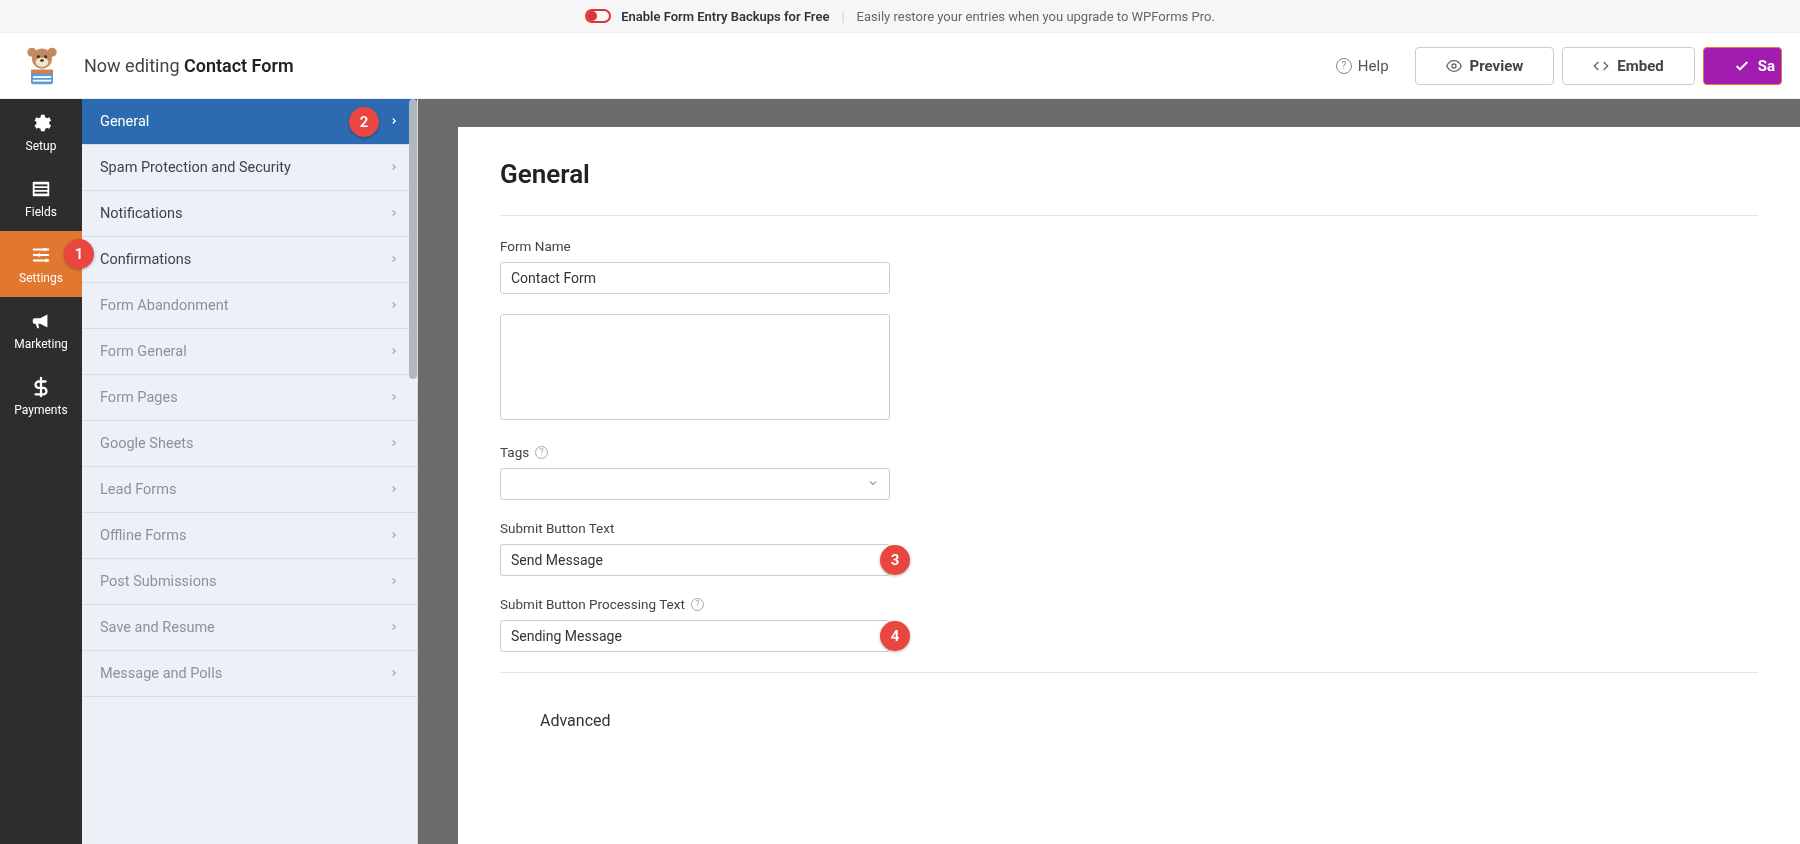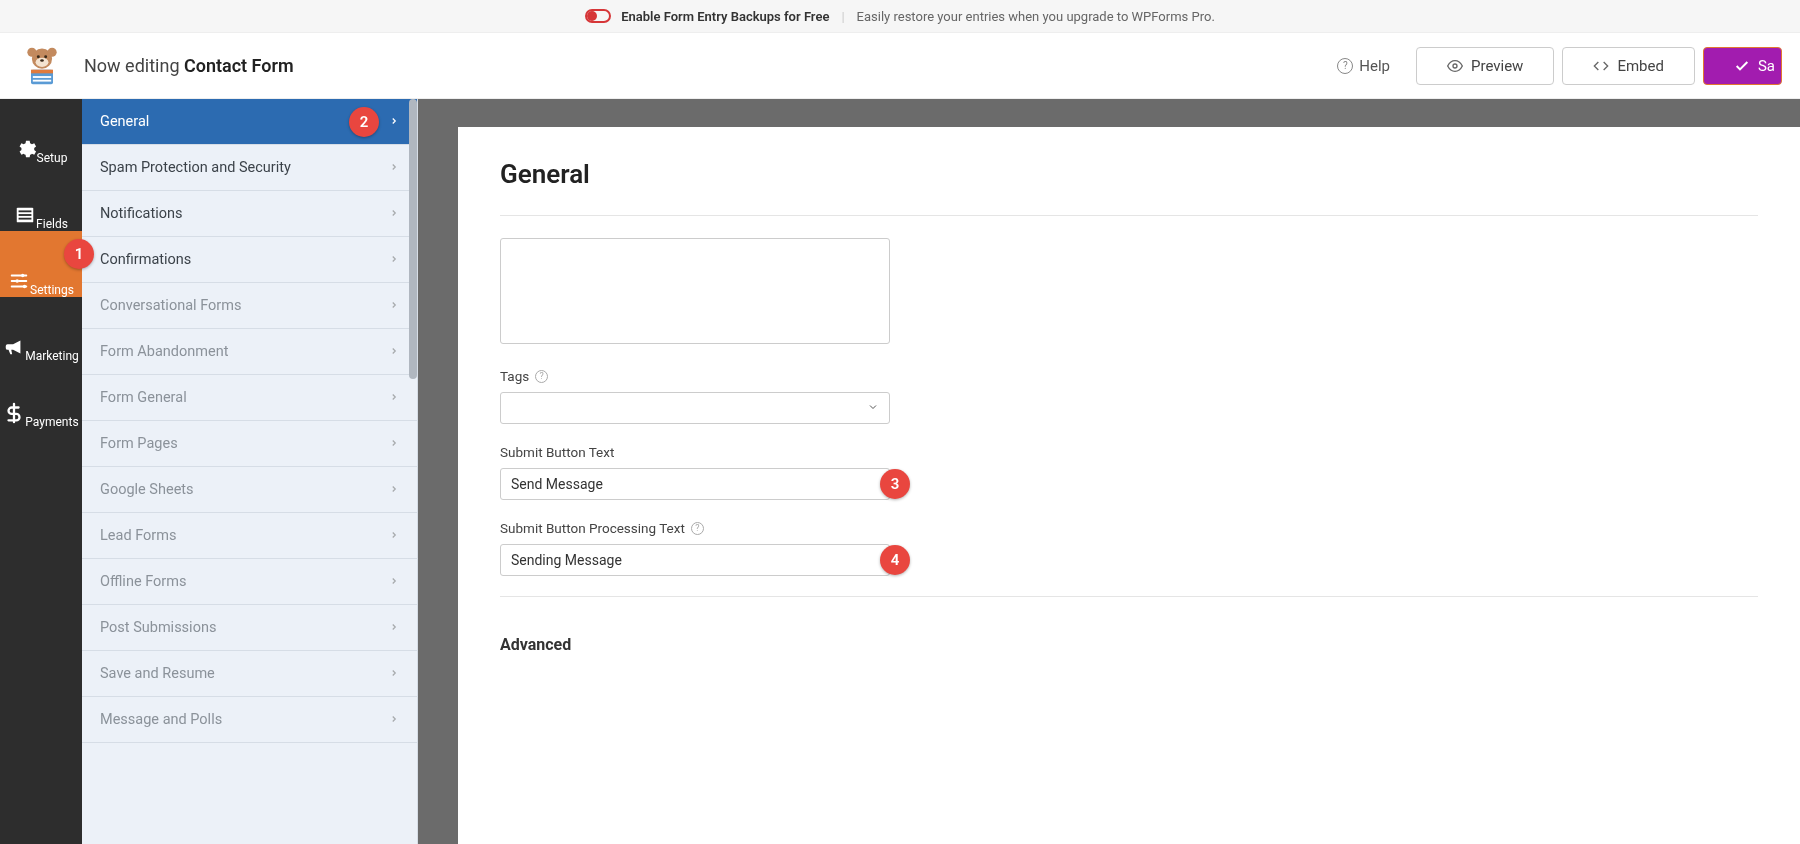--- a/index.html
+++ b/index.html
@@ -14,30 +14,30 @@
 
   
   .header { height: 66px; background: #fff; border-bottom: 1px solid #eee; display: flex; align-items: center; padding: 0 18px; }
   .logo { width: 48px; height: 48px; margin-right: 18px; display:flex; align-items:center; justify-content:center; }
   .logo svg { width: 44px; height: 44px; }
   .editing { font-size: 18px; color: #444; }
   .editing .name { font-weight: 600; color: #222; }
   .header-spacer { flex: 1; }
   .help { display: flex; align-items: center; color: #555; font-size: 15px; margin-right: 18px; cursor: pointer; }
   .help .icon { width: 16px; height: 16px; border: 1.5px solid #888; border-radius: 50%; margin-right: 6px; display: flex; align-items: center; justify-content: center; font-size: 10px; color: #888; }
-  .btn { height: 38px; border: 1px solid #ccc; background: #fff; border-radius: 4px; padding: 0 30px; display: flex; align-items: center; font-size: 15px; color: #444; margin-left: 8px; cursor: pointer; }
+  .btn { height: 38px; border: 1px solid #ccc; background: #fff; border-radius: 4px; padding: 0 30px; display: flex; align-items: center; font-size: 15px; color: #444; margin-left: 8px; cursor: pointer; font-weight: bold; }
   .btn .bi { margin-right: 8px; display:flex; }
   .btn.save { background: #a21caf; border-color: #e27730; color: #fff; padding-right: 6px; }
 
   
   .main { display: flex; height: calc(844px - 99px); }
 
   
   .rail { width: 82px; background: #2d2d2d; display: flex; flex-direction: column; }
-  .rail-item { height: 66px; display: flex; align-items: flex-end; justify-content: center; color: #fff; font-size: 12px; cursor: pointer; position: relative; }
+  .rail-item { height: 66px; display: flex; flex-direction: column; align-items: center; justify-content: center; color: #fff; font-size: 12px; cursor: pointer; position: relative; }
   .rail-item .ri { width: 22px; height: 22px; margin-bottom: 5px; display:flex; align-items:center; justify-content:center; }
   .rail-item.active { background: #e27730; }
   .rail svg { fill: #fff; }
 
   
   .sidebar { width: 336px; background: #ecf1f8; border-right: 1px solid #d6dde6; overflow-y: auto; position: relative; }
   .side-item { height: 46px; display: flex; align-items: center; padding: 0 18px; border-bottom: 1px solid #d6dde6; color: #3c434a; font-size: 14.5px; cursor: pointer; position: relative; }
   .side-item .chev { margin-left: auto; color: #a7aaad; }
   .side-item.active { background: #2c6bb1; color: #fff; }
   .side-item.active .chev { color: #fff; }
@@ -52,21 +52,21 @@
   .content { background: #fff; height: 100%; padding: 32px 42px; overflow:auto; }
   .content h2 { font-size: 26px; font-weight: 600; color: #222; margin-bottom: 26px; }
   .divider { border-bottom: 1px solid #e5e5e5; margin-bottom: 22px; }
   .field { margin-bottom: 20px; }
   .field-label { font-size: 13.5px; color: #444; margin-bottom: 8px; display: flex; align-items: center; }
   .field-label .qicon { width:13px; height:13px; border:1px solid #aaa; border-radius:50%; margin-left:6px; font-size:9px; color:#aaa; display:flex; align-items:center; justify-content:center; }
   .text-input { width: 390px; height: 32px; border: 1px solid #ccc; border-radius: 3px; padding: 0 10px; font-size: 14px; color: #333; }
   .textarea { width: 390px; height: 106px; border: 1px solid #ccc; border-radius: 3px; padding: 8px 10px; font-size: 14px; resize: none; }
   .select { width: 390px; height: 32px; border: 1px solid #ccc; border-radius: 3px; padding: 0 10px; font-size: 14px; background: #fff; position: relative; display:flex; align-items:center; }
   .select .sel-chev { margin-left:auto; color:#555; }
-  .advanced { font-size: 16px; font-weight: 700; color: #333; margin-top: 12px; padding-top: 16px; }
+  .advanced { font-size: 16px; font-weight: 400; color: #333; margin-top: 12px; padding-top: 16px; margin-left: 40px; }
 
   
   .badge { width: 30px; height: 30px; background: #e9463f; color: #fff; border-radius: 50%; display: flex; align-items: center; justify-content: center; font-size: 15px; font-weight: 600; position: absolute; z-index: 10; box-shadow: 0 1px 3px rgba(0,0,0,.3); }
   .field-wrap { position: relative; display: inline-block; }
   .field-wrap .badge { right: -20px; top: 50%; transform: translateY(-50%); }
 
   .chev-svg { width:10px; height:10px; }
 </style>
 </head>
 <body>
@@ -203,26 +203,20 @@
             <polyline points="9 18 15 12 9 6"></polyline>
           </svg></span>
     </div>
     <div class="side-item">
       <span>Confirmations</span>
       <span class="chev"><svg class="chev-svg" viewBox="0 0 24 24" fill="none" stroke="currentColor" stroke-width="3">
             <polyline points="9 18 15 12 9 6"></polyline>
           </svg></span>
     </div>
     <div class="side-item dim">
-      <span>Conversational Forms</span>
-      <span class="chev"><svg class="chev-svg" viewBox="0 0 24 24" fill="none" stroke="currentColor" stroke-width="3">
-            <polyline points="9 18 15 12 9 6"></polyline>
-          </svg></span>
-    </div>
-    <div class="side-item dim">
       <span>Form Abandonment</span>
       <span class="chev"><svg class="chev-svg" viewBox="0 0 24 24" fill="none" stroke="currentColor" stroke-width="3">
             <polyline points="9 18 15 12 9 6"></polyline>
           </svg></span>
     </div>
     <div class="side-item dim">
       <span>Form General</span>
       <span class="chev"><svg class="chev-svg" viewBox="0 0 24 24" fill="none" stroke="currentColor" stroke-width="3">
             <polyline points="9 18 15 12 9 6"></polyline>
           </svg></span>
@@ -272,20 +266,24 @@
     <div class="scroll-track">
         <div class="scroll-thumb"></div>
       </div>
   </div>
 
   <div class="content-wrap">
     <div class="content">
       <h2>General</h2>
       <div class="divider"></div>
 
+      <div class="field">
+        <div class="field-label">Form Name</div>
+        <input class="text-input" value="Contact Form" style="">
+      </div>
 
       <div class="field">
         <textarea class="textarea" style=""></textarea>
       </div>
 
       <div class="field">
         <div class="field-label">
           <span>Tags</span>
           <span class="qicon">?</span>
         </div>

